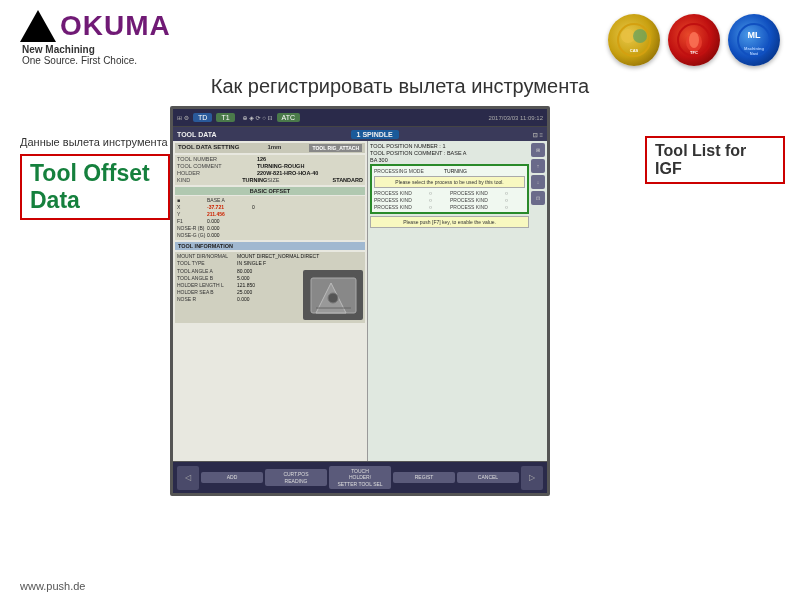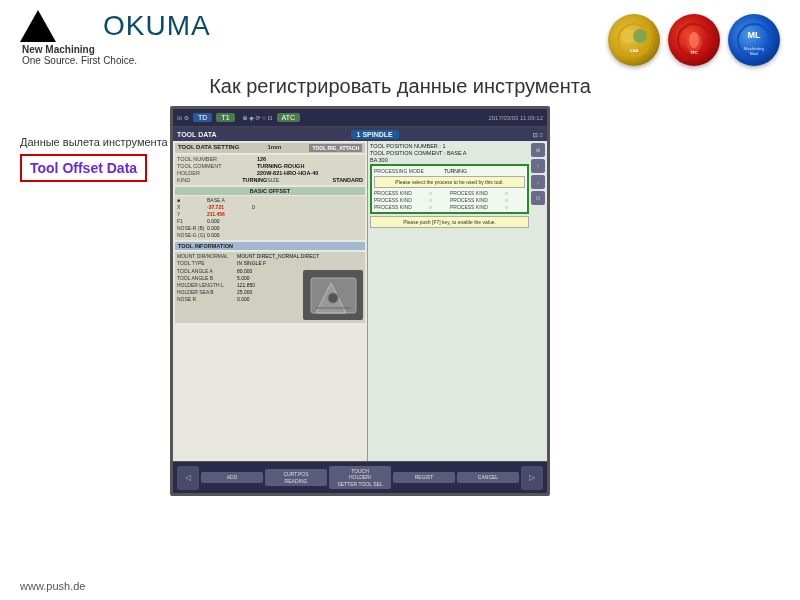--- a/index.html
+++ b/index.html
@@ -30,24 +30,23 @@
     .logo-triangle {
       width: 0;
       height: 0;
       border-left: 18px solid transparent;
       border-right: 18px solid transparent;
       border-bottom: 32px solid #000;
       margin-right: 4px;
     }
     .logo-okuma {
       font-size: 28px;
-      font-weight: normal;
-      color: #0c4a6e;
+      font-weight: bold;
+      color: #701a75;
       letter-spacing: 1px;
-      margin-left: 43px;
     }
     .logo-sub {
       font-size: 10px;
       color: #333;
       margin-top: 2px;
       margin-left: 2px;
     }
     .logo-sub .bold { font-weight: bold; }
 
     .header-icons {
@@ -106,23 +105,23 @@
       padding-left: 10px;
     }
     .annotation-top {
       font-size: 11px;
       color: #333;
       margin-bottom: 6px;
     }
     .annotation-box {
       border: 2px solid #cc0000;
       padding: 4px 8px;
-      font-size: 14px;
-      font-weight: bold;
-      color: #6d28d9;
+      font-size: 23px;
+      font-weight: bold;
+      color: #15803d;
       background: white;
       margin-bottom: 16px;
       display: inline-block;
     }
     .annotation-bottom-label {
       font-size: 10px;
       color: #555;
       margin-top: 4px;
     }
     .graphic-data-section {
@@ -539,21 +538,21 @@
       <svg width="36" height="36" viewBox="0 0 36 36">
         <circle cx="18" cy="18" r="16" fill="none" stroke="#1050c0" stroke-width="2"></circle>
         <text x="18" y="16" font-size="9" fill="white" text-anchor="middle" font-weight="bold">ML</text>
         <text x="18" y="28" font-size="4" fill="#aaccff" text-anchor="middle">Machining</text>
         <text x="18" y="33" font-size="4" fill="#aaccff" text-anchor="middle">Navi</text>
       </svg>
     </div>
   </div>
 </div>
 
-<div class="page-title">Как регистрировать данные инструмента</div>
+<div class="page-title">Как регистрировать вылета инструмента</div>
 
 <div class="main-content">
 
   <div class="left-annotations">
     <div class="annotation-top">Данные вылета инструмента</div>
     <div class="annotation-box">Tool Offset Data</div>
 
   </div>
 
   <div class="screen-container">
@@ -759,18 +758,19 @@
         <div class="cnc-btn">CURT.POS<br>READING</div>
         <div class="cnc-btn">TOUCH<br>HOLDER/<br>SETTER TOOL SEL</div>
         <div class="cnc-btn">REGIST</div>
         <div class="cnc-btn">CANCEL</div>
         <div class="cnc-btn-icon">▷</div>
       </div>
     </div>
   </div>
 
   <div class="right-annotations">
+    <div class="right-box">Tool List for IGF</div>
   </div>
 </div>
 
 <div class="footer">
   <span>www.push.de</span>
 </div>
 
 </body></html>

